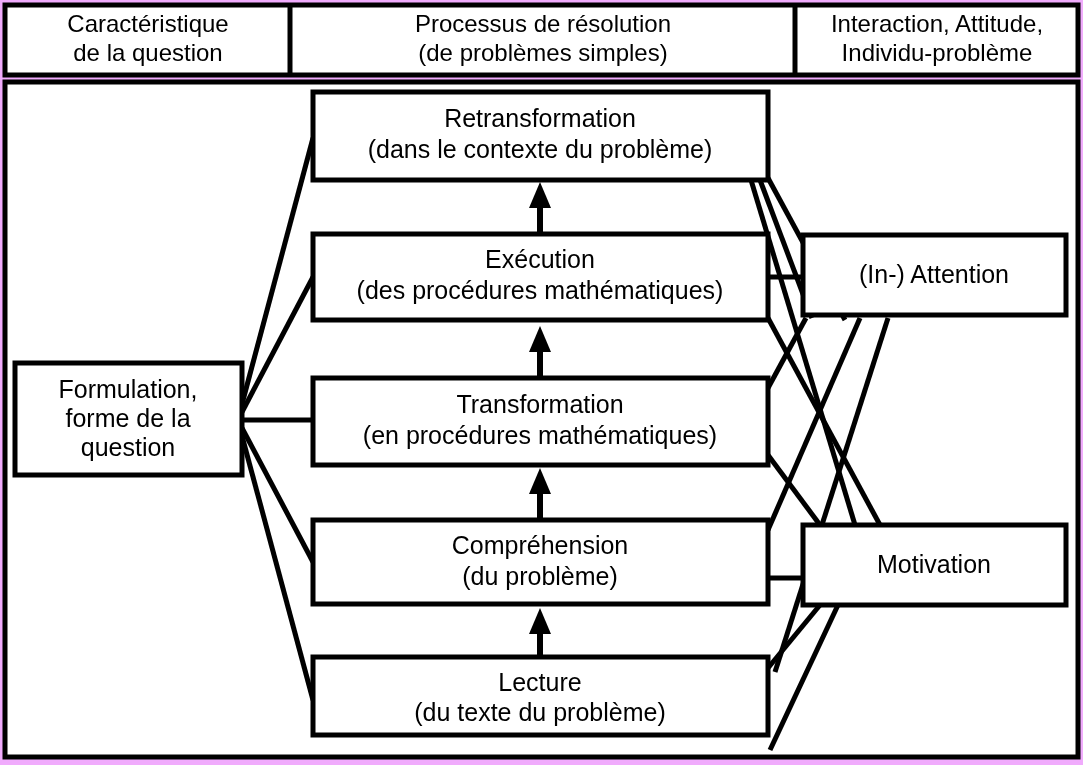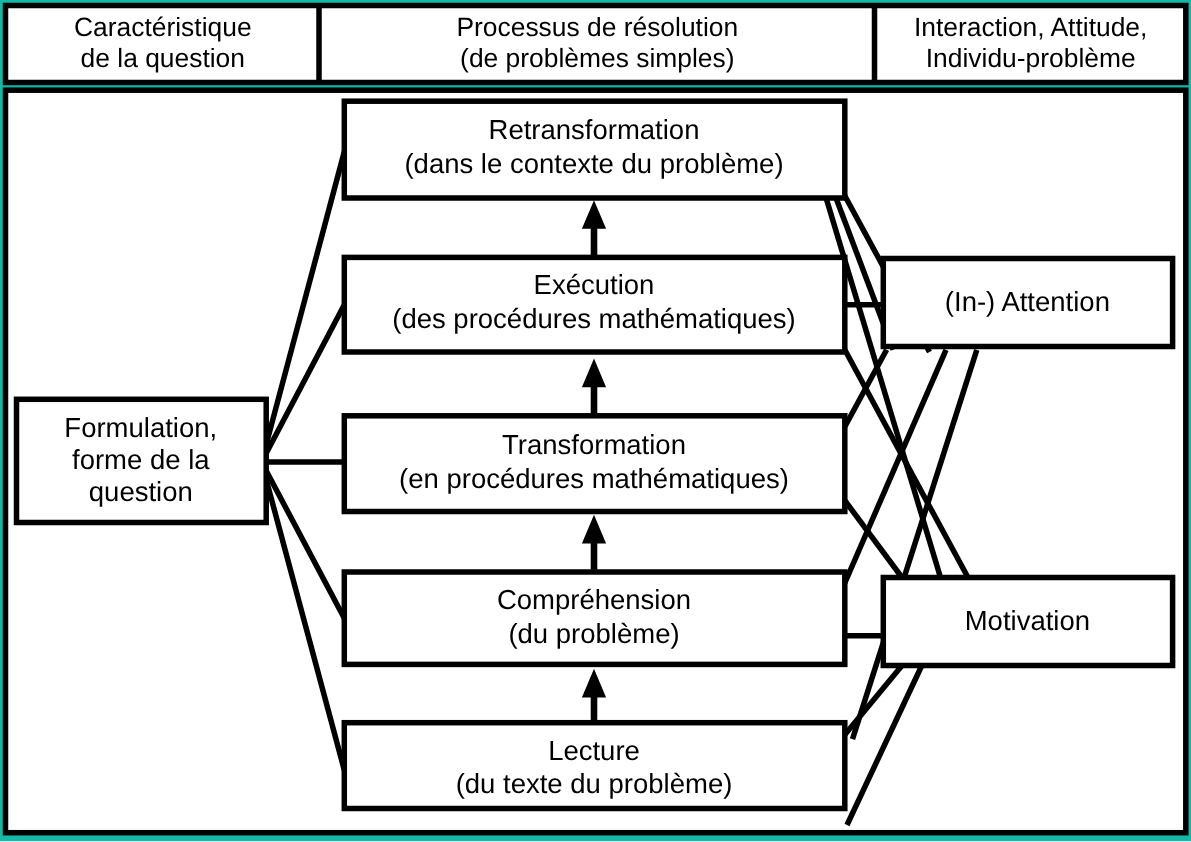--- a/index.html
+++ b/index.html
@@ -7,21 +7,21 @@
     padding: 0;
     background: #ffffff;
   }
   body {
     font-family: "Liberation Sans", sans-serif;
   }
   #canvas {
     position: relative;
     width: 1083px;
     height: 765px;
-    background: #14b8a6;
+    background: #f0abfc;
     overflow: hidden;
   }
   #diagram-svg {
     position: absolute;
     left: 0;
     top: 0;
     width: 1083px;
     height: 765px;
   }
   .frame-rect {

